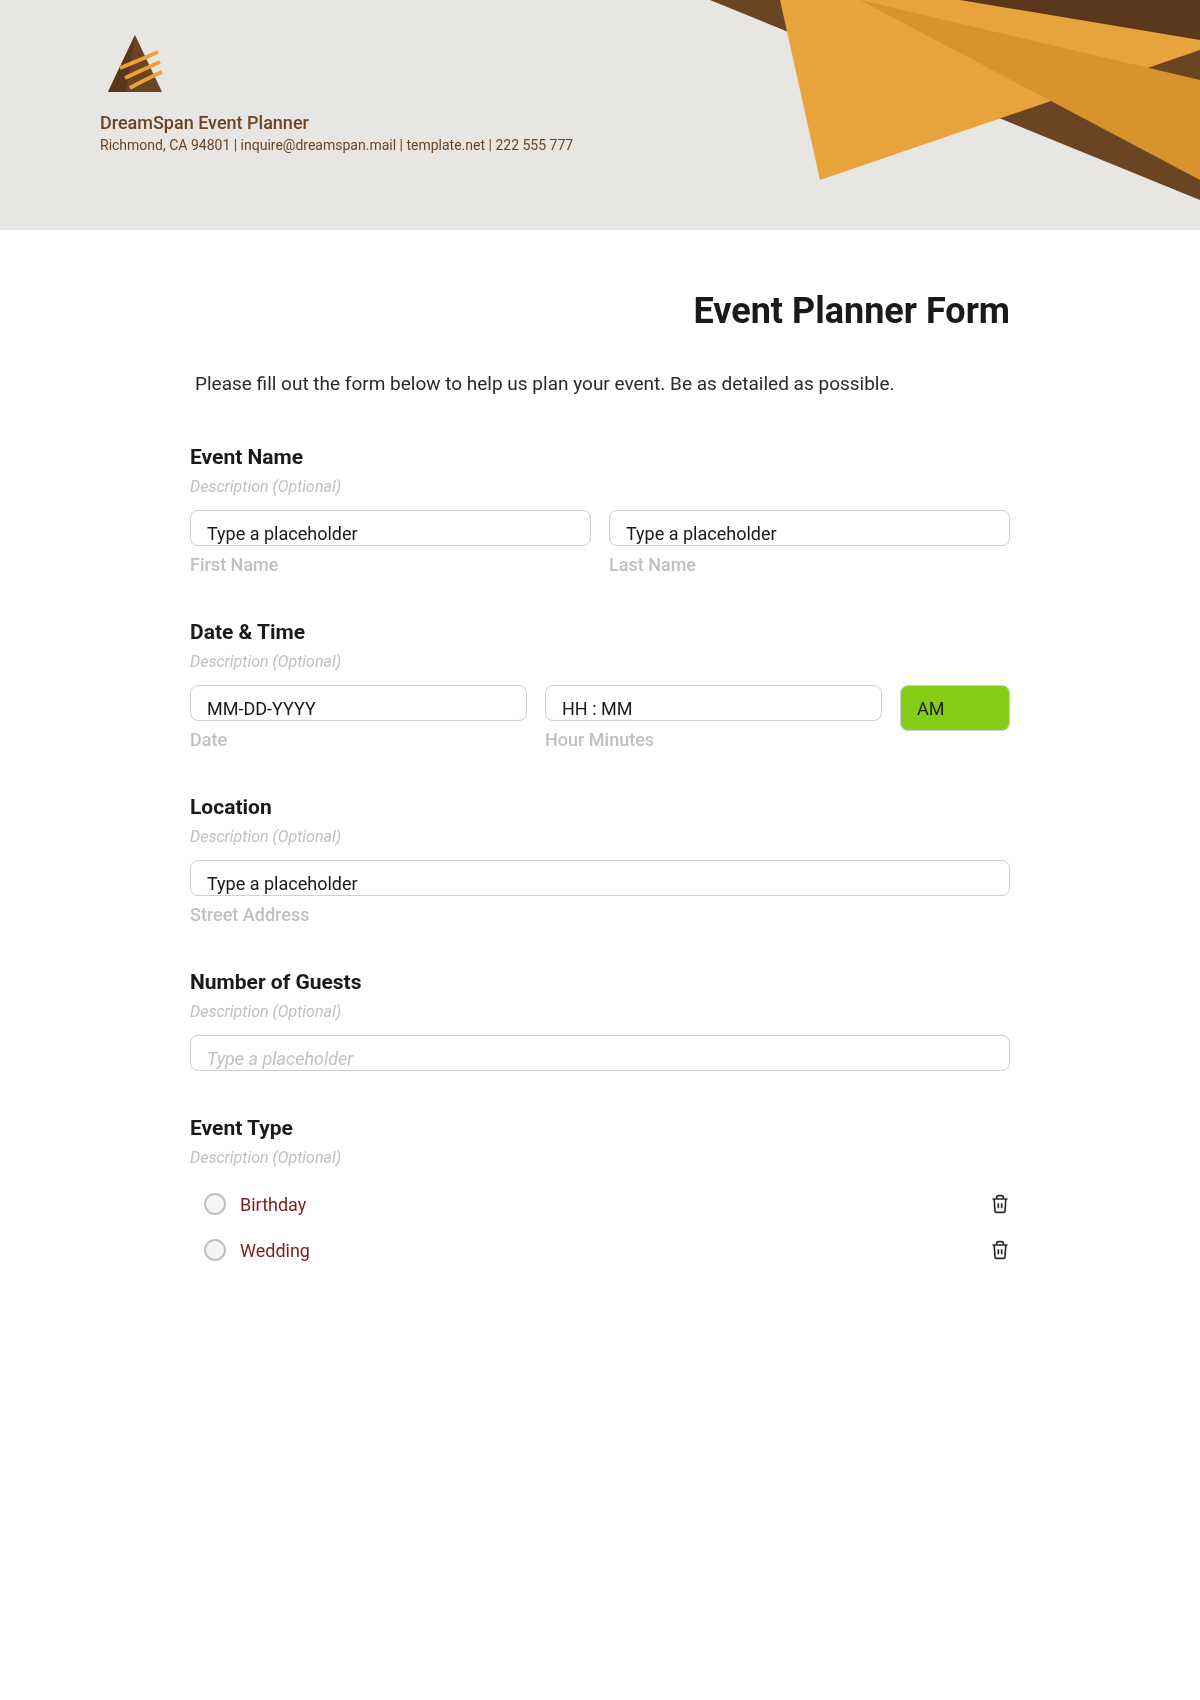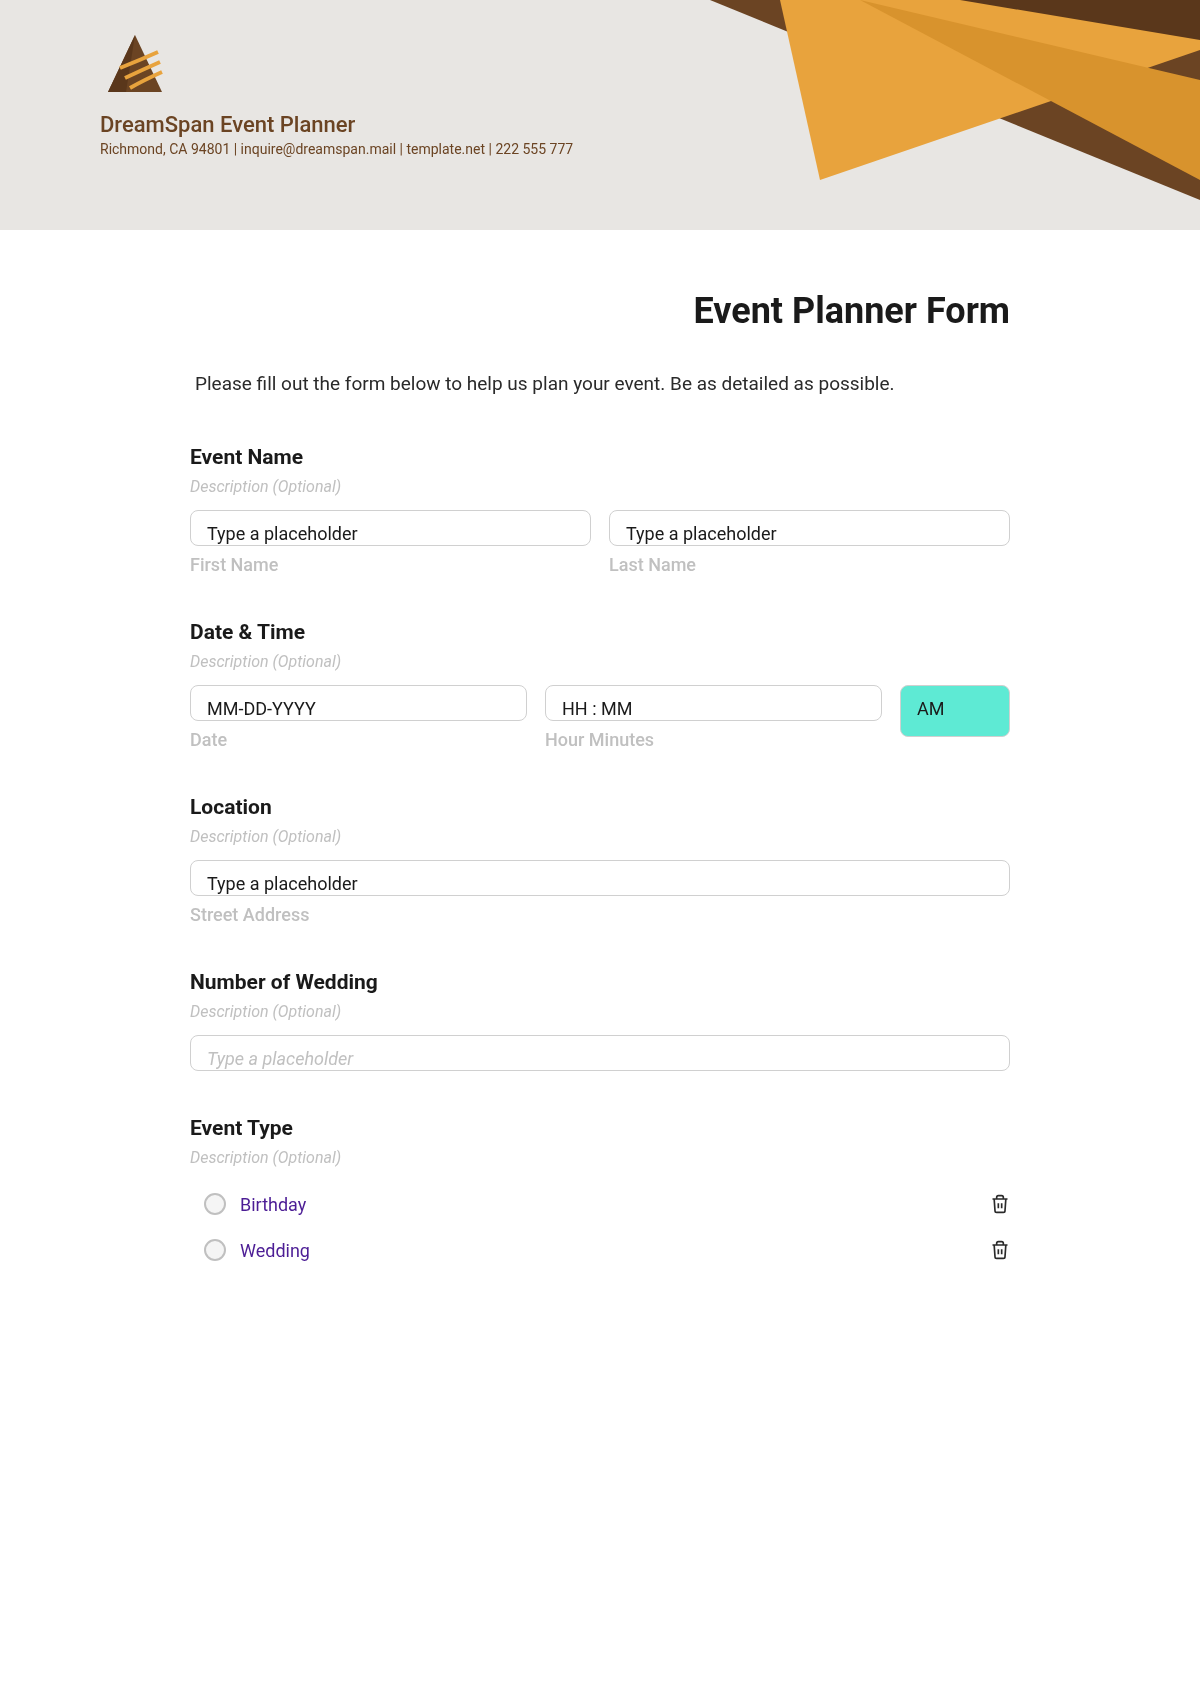--- a/index.html
+++ b/index.html
@@ -26,21 +26,21 @@
       z-index: 2;
     }
     
     .logo {
       display: inline-block;
       margin-bottom: 8px;
     }
     
     .company-name {
       color: #6b4423;
-      font-size: 22px;
+      font-size: 18px;
       font-weight: 500;
       margin-bottom: 4px;
     }
     
     .company-contact {
       color: #6b4423;
       font-size: 14px;
       font-weight: 400;
     }
     
@@ -114,27 +114,27 @@
     
     .sub-label {
       font-size: 18px;
       color: #c0c0c0;
       margin-top: 8px;
       font-weight: 500;
     }
     
     .ampm-box {
       width: 110px;
-      height: 52px;
+      height: 46px;
       border: 1px solid #d0d0d0;
       border-radius: 8px;
       padding: 0 16px;
       font-size: 18px;
       color: #1a1a1a;
-      background: #5eead4;
+      background: #84cc16;
       line-height: 46px;
     }
     
     .radio-list {
       padding-left: 14px;
     }
     
     .radio-row {
       display: flex;
       align-items: center;
@@ -151,21 +151,21 @@
     .radio-circle {
       width: 22px;
       height: 22px;
       border: 2px solid #c0c0c0;
       border-radius: 50%;
       background: #f5f5f5;
     }
     
     .radio-label {
       font-size: 18px;
-      color: #4c1d95;
+      color: #7f1d1d;
     }
     
     .trash-icon {
       width: 20px;
       height: 22px;
       color: #2a2a2a;
     }
   </style>
 </head>
 <body>
@@ -230,21 +230,21 @@
   </div>
 
   <div class="section">
     <div class="section-label">Location</div>
     <div class="section-desc">Description (Optional)</div>
     <div class="input">Type a placeholder</div>
     <div class="sub-label">Street Address</div>
   </div>
 
   <div class="section">
-    <div class="section-label">Number of Wedding</div>
+    <div class="section-label">Number of Guests</div>
     <div class="section-desc">Description (Optional)</div>
     <div class="input input-italic">Type a placeholder</div>
   </div>
 
   <div class="section">
     <div class="section-label">Event Type</div>
     <div class="section-desc">Description (Optional)</div>
     <div class="radio-list">
       <div class="radio-row">
         <div class="radio-left">

